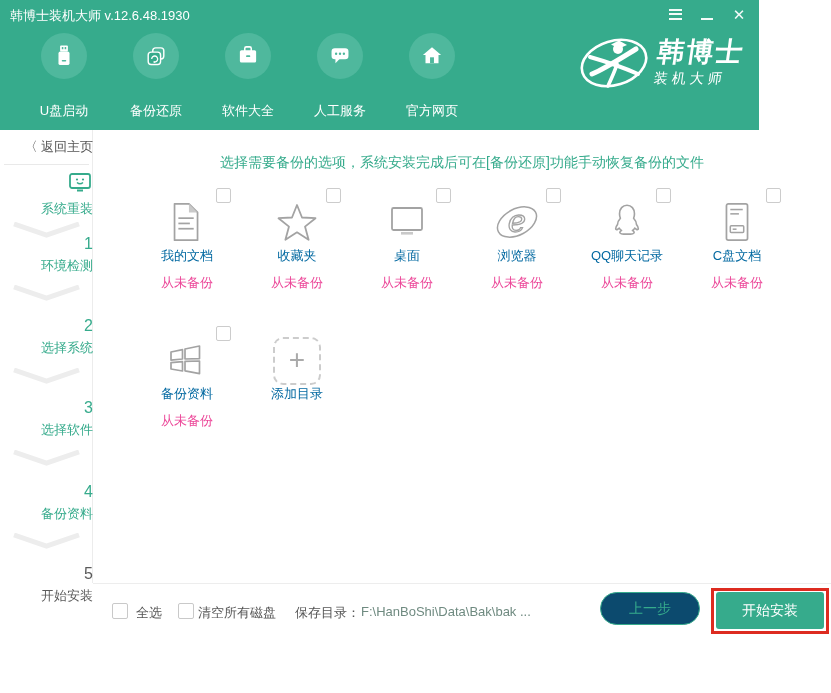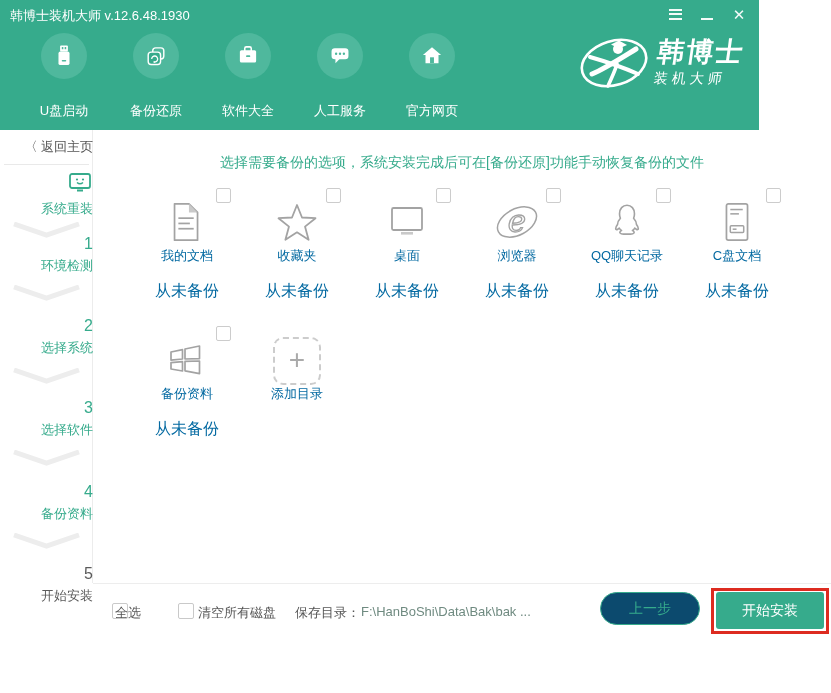--- a/index.html
+++ b/index.html
@@ -39,30 +39,30 @@
   .step-label{font-size:13px;color:#36ab8c;margin-top:4px;white-space:nowrap}
   .step.inactive .step-num,.step.inactive .step-label{color:#5b5b5b}
   .chev{position:absolute;left:11px;width:71px;height:16px}
   
   .main{position:absolute;left:93px;top:130px;width:738px;height:518px}
   .heading{position:absolute;top:24px;left:0;width:100%;text-align:center;font-size:14px;color:#36ab8c;white-space:nowrap}
   .cell{position:absolute;width:100px;text-align:center}
   .cb{position:absolute;top:0;right:6px;width:13px;height:13px;border:1px solid #ccc;border-radius:2px;background:#fff;cursor:pointer}
   .cicon{margin-top:9px;height:50px;display:flex;align-items:center;justify-content:center}
   .clabel{font-size:13px;color:#0369a1;white-space:nowrap}
-  .cstatus{margin-top:16px;font-size:16px;color:#0369a1;white-space:nowrap}
+  .cstatus{margin-top:9px;font-size:13px;color:#ec4899;white-space:nowrap}
   .addbox{width:44px;height:44px;border:2px dashed #ccc;border-radius:10px;margin:11px auto 0;display:flex;align-items:center;justify-content:center;cursor:pointer}
   .addbox span{font-size:28px;color:#aaa;font-weight:300;line-height:1;margin-top:-3px}
   
   .footer-divider{position:absolute;top:453px;left:0;width:738px;height:1px;background:#ededed}
   .fcb{position:absolute;top:473px;width:14px;height:14px;border:1px solid #c9c9c9;border-radius:2px;background:#fff;cursor:pointer}
   .fcb-all{left:19px}
   .fcb-clear{left:85px}
   .flabel{position:absolute;top:474px;font-size:13px;color:#555;white-space:nowrap}
-  .fl-all{left:22px}
+  .fl-all{left:43px}
   .fl-clear{left:105px}
   .fl-savedir{left:202px}
   .flink{position:absolute;top:474px;left:268px;font-size:13px;color:#6f8a80;cursor:pointer;white-space:nowrap}
   .btn-prev{position:absolute;left:507px;top:462px;width:100px;height:33px;box-sizing:border-box;border:1px solid #36ab8c;border-radius:17px;background:#0c4a6e;color:#36ab8c;font-size:14px;text-align:center;line-height:31px;cursor:pointer}
   .highlight-rect{position:absolute;left:618px;top:458px;width:118px;height:46px;box-sizing:border-box;border:3px solid #dd2b20;pointer-events:none}
   .btn-start{position:absolute;left:623px;top:462px;width:108px;height:37px;background:#36ab8c;border-radius:3px;color:#fff;font-size:14px;text-align:center;line-height:37px;cursor:pointer}
 </style>
 </head>
 <body>
 

